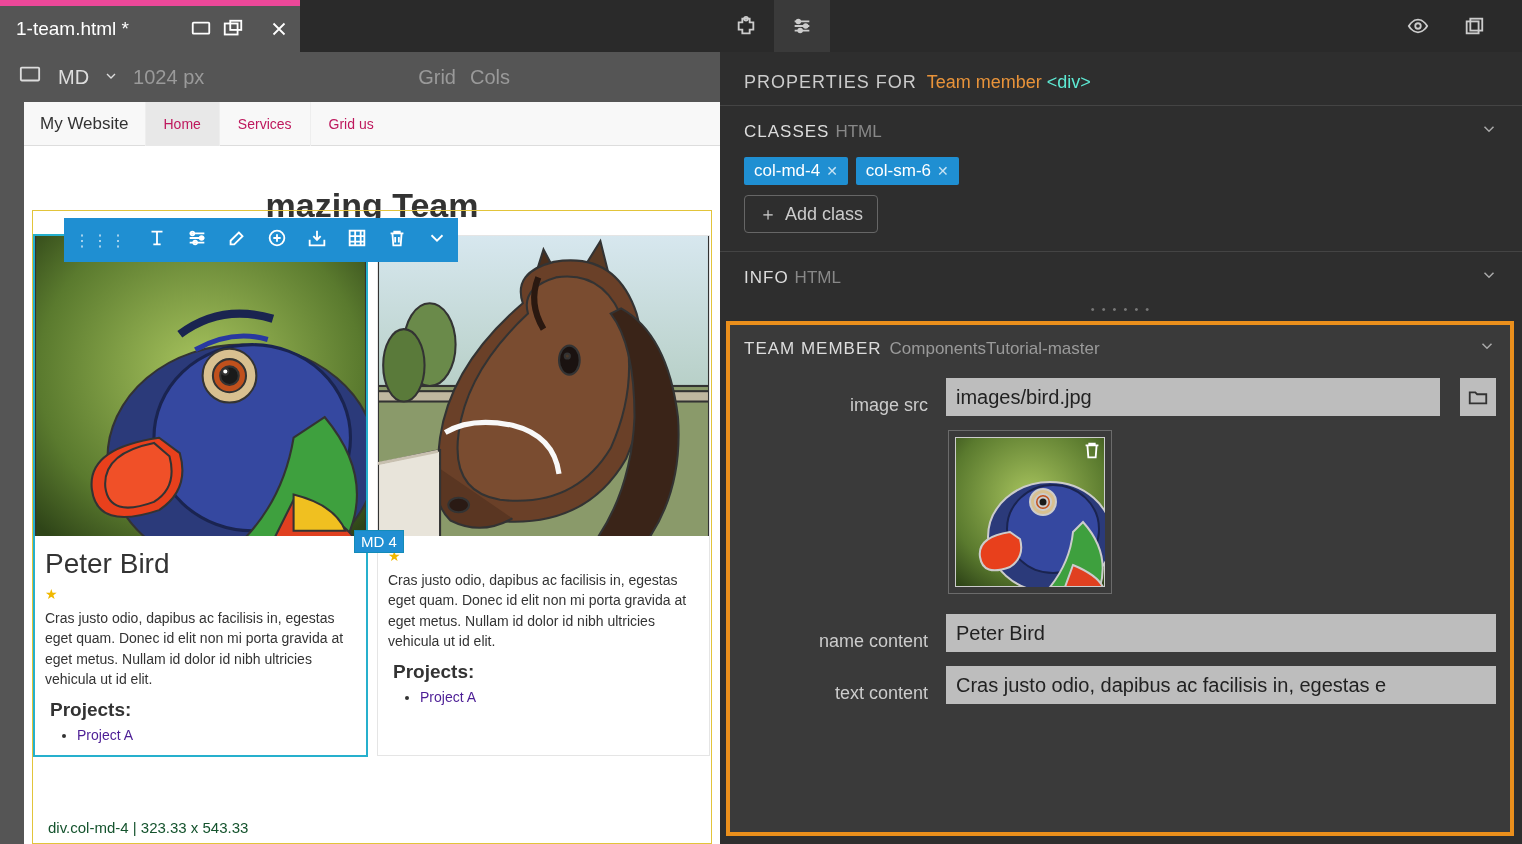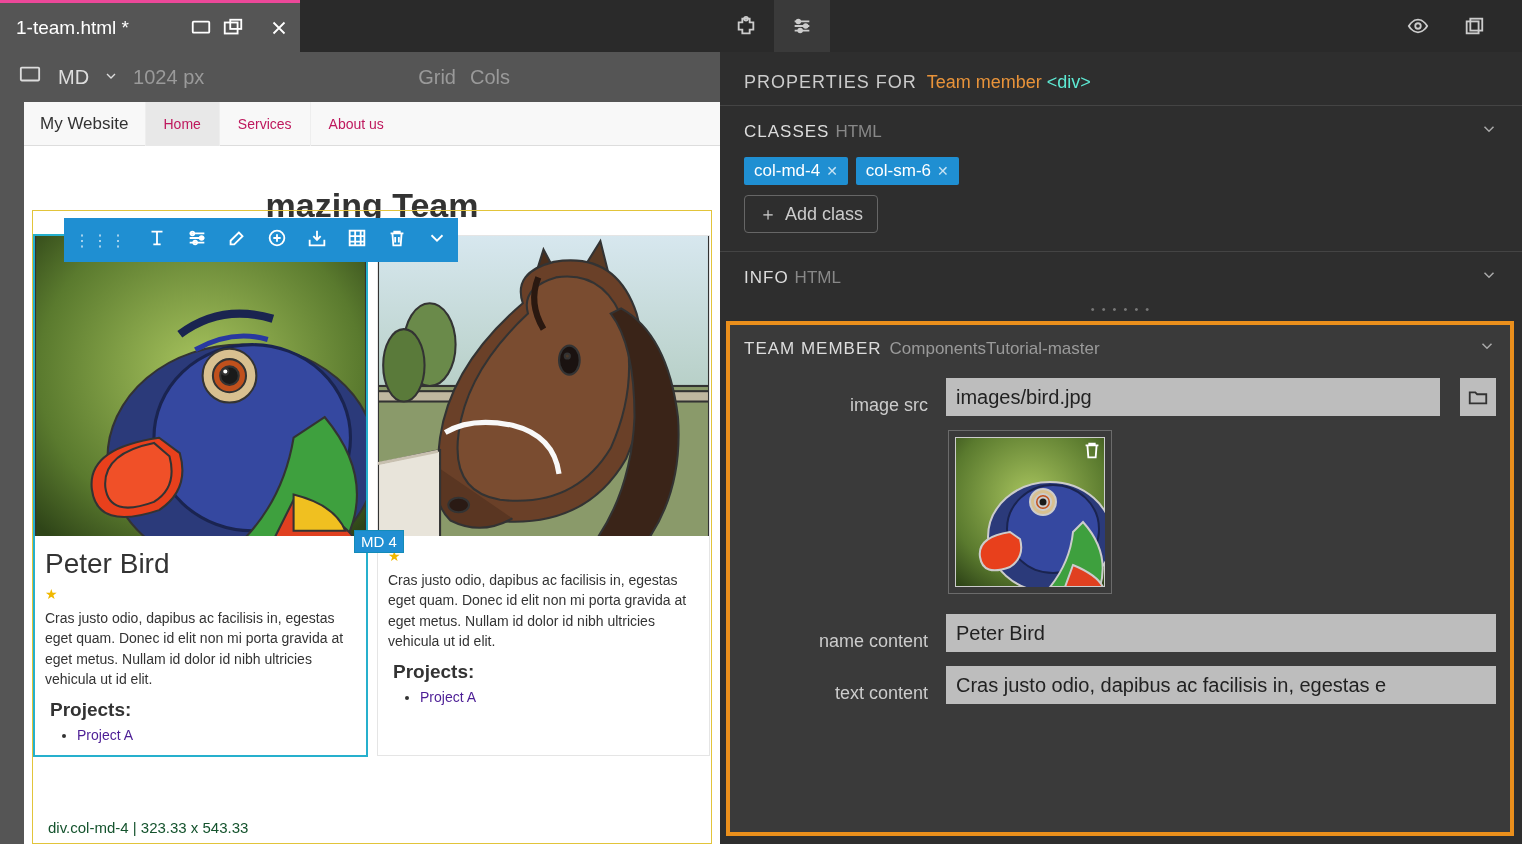--- a/index.html
+++ b/index.html
@@ -20,21 +20,21 @@
   align-items: center;
 }
 .tab {
   background: #555;
   color: #fff;
   height: 52px;
   display: flex;
   align-items: center;
   padding: 0 10px 0 16px;
   font-size: 19px;
-  border-top: 3px solid #ec4899;
+  border-top: 6px solid #ec4899;
   gap: 10px;
   width: 300px;
 }
 .tab-filename { flex: 1; }
 .tab-icon { display: inline-flex; align-items: center; justify-content: center; width: 22px; height: 22px; }
 .top-bar-right {
   margin-left: auto;
   display: flex;
   align-items: center;
   gap: 0;
@@ -233,21 +233,21 @@
       <span class="muted">Grid</span>
       <span class="muted">Cols</span>
       <span style="width:180px"></span>
     </div>
     <div class="canvas-wrap">
       <div class="canvas">
         <div class="site-nav">
           <div class="site-brand">My Website</div>
           <div class="site-nav-item active">Home</div>
           <div class="site-nav-item">Services</div>
-          <div class="site-nav-item">About us</div>
+          <div class="site-nav-item">Grid us</div>
         </div>
 
         <div class="yellow-outline"></div>
 
         <div class="action-toolbar">
           <span class="grip">⋮⋮⋮</span>
           <span><svg viewBox="0 0 24 24">
                 <path d="M6 5h12M12 5v14M8 19h8"></path>
               </svg></span>
           <span><svg viewBox="0 0 24 24">

